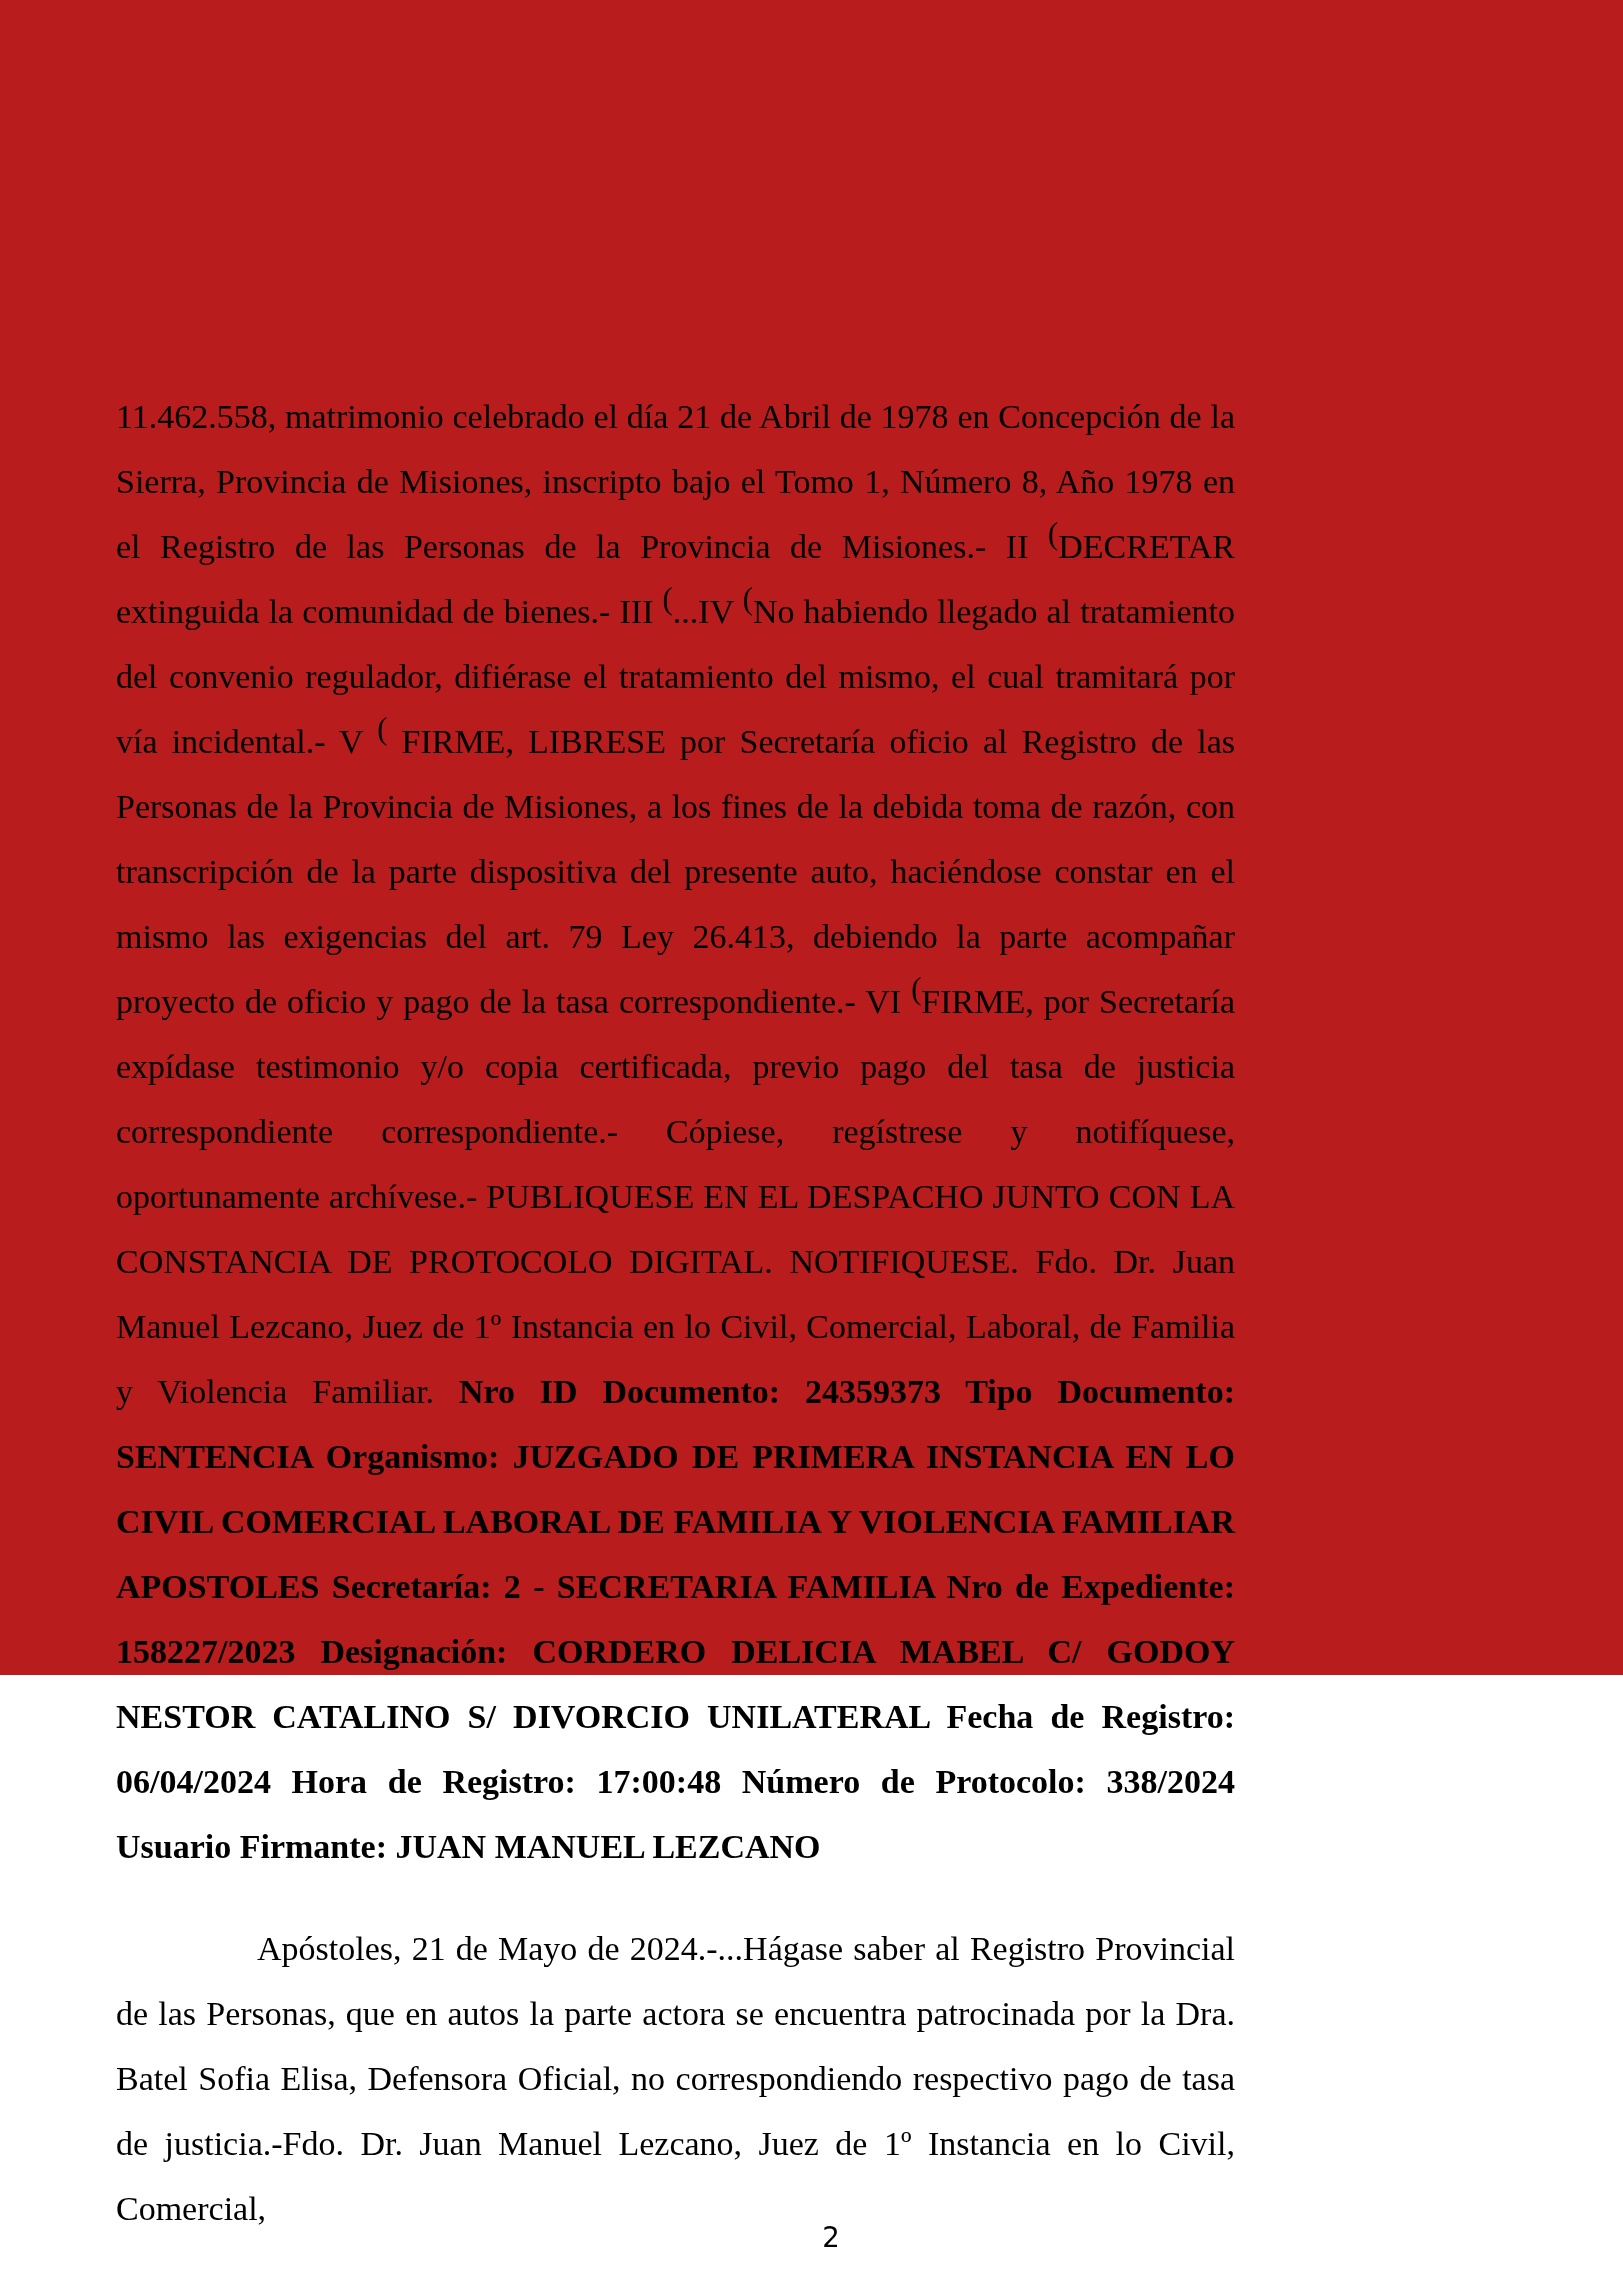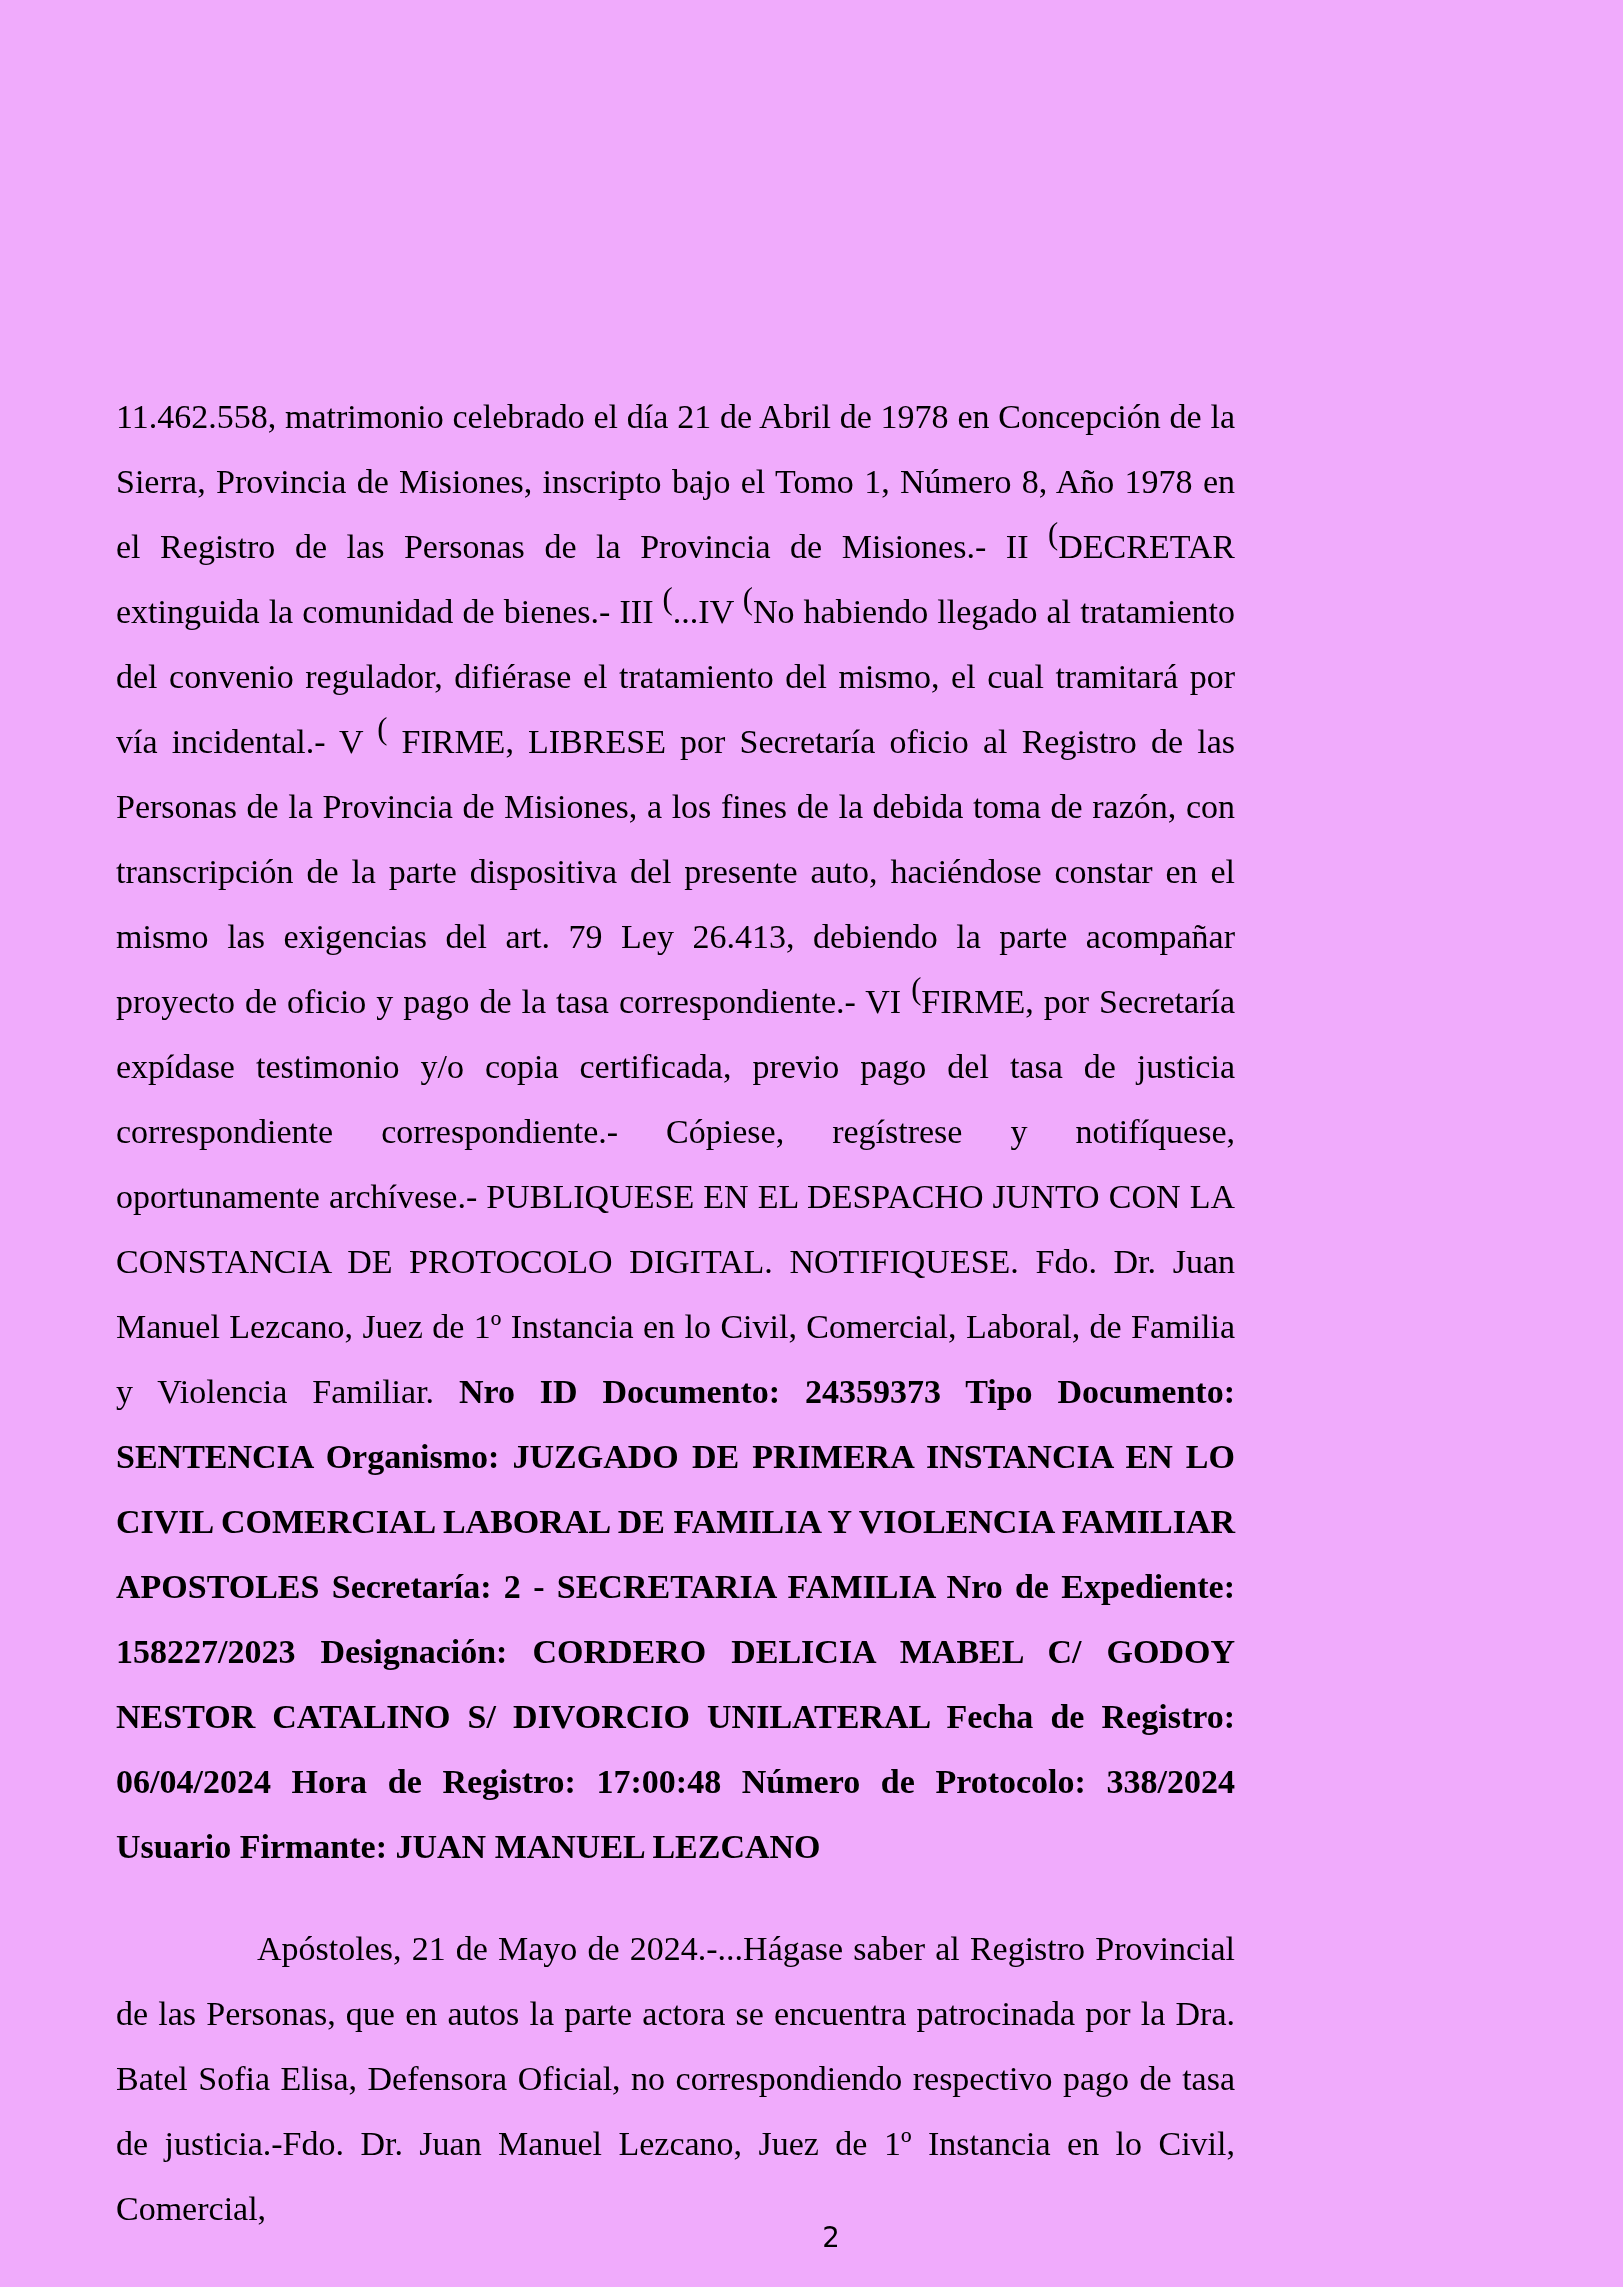--- a/index.html
+++ b/index.html
@@ -12,22 +12,22 @@
     height: 2295px;
     position: relative;
     overflow: hidden;
     color: #000000;
     font-family: "Liberation Serif", "DejaVu Serif", serif;
   }
   .page {
     position: absolute;
     left: 0; top: 0;
     width: 1623px;
-    height: 2287px;
-    background: #f0abfc;
+    height: 1675px;
+    background: #b91c1c;
   }
   .body-text {
     position: absolute;
     left: 116px;
     top: 384px;
     width: 1119px;
     font-size: 34px;
     line-height: 65px;
     text-align: justify;
     margin: 0;

